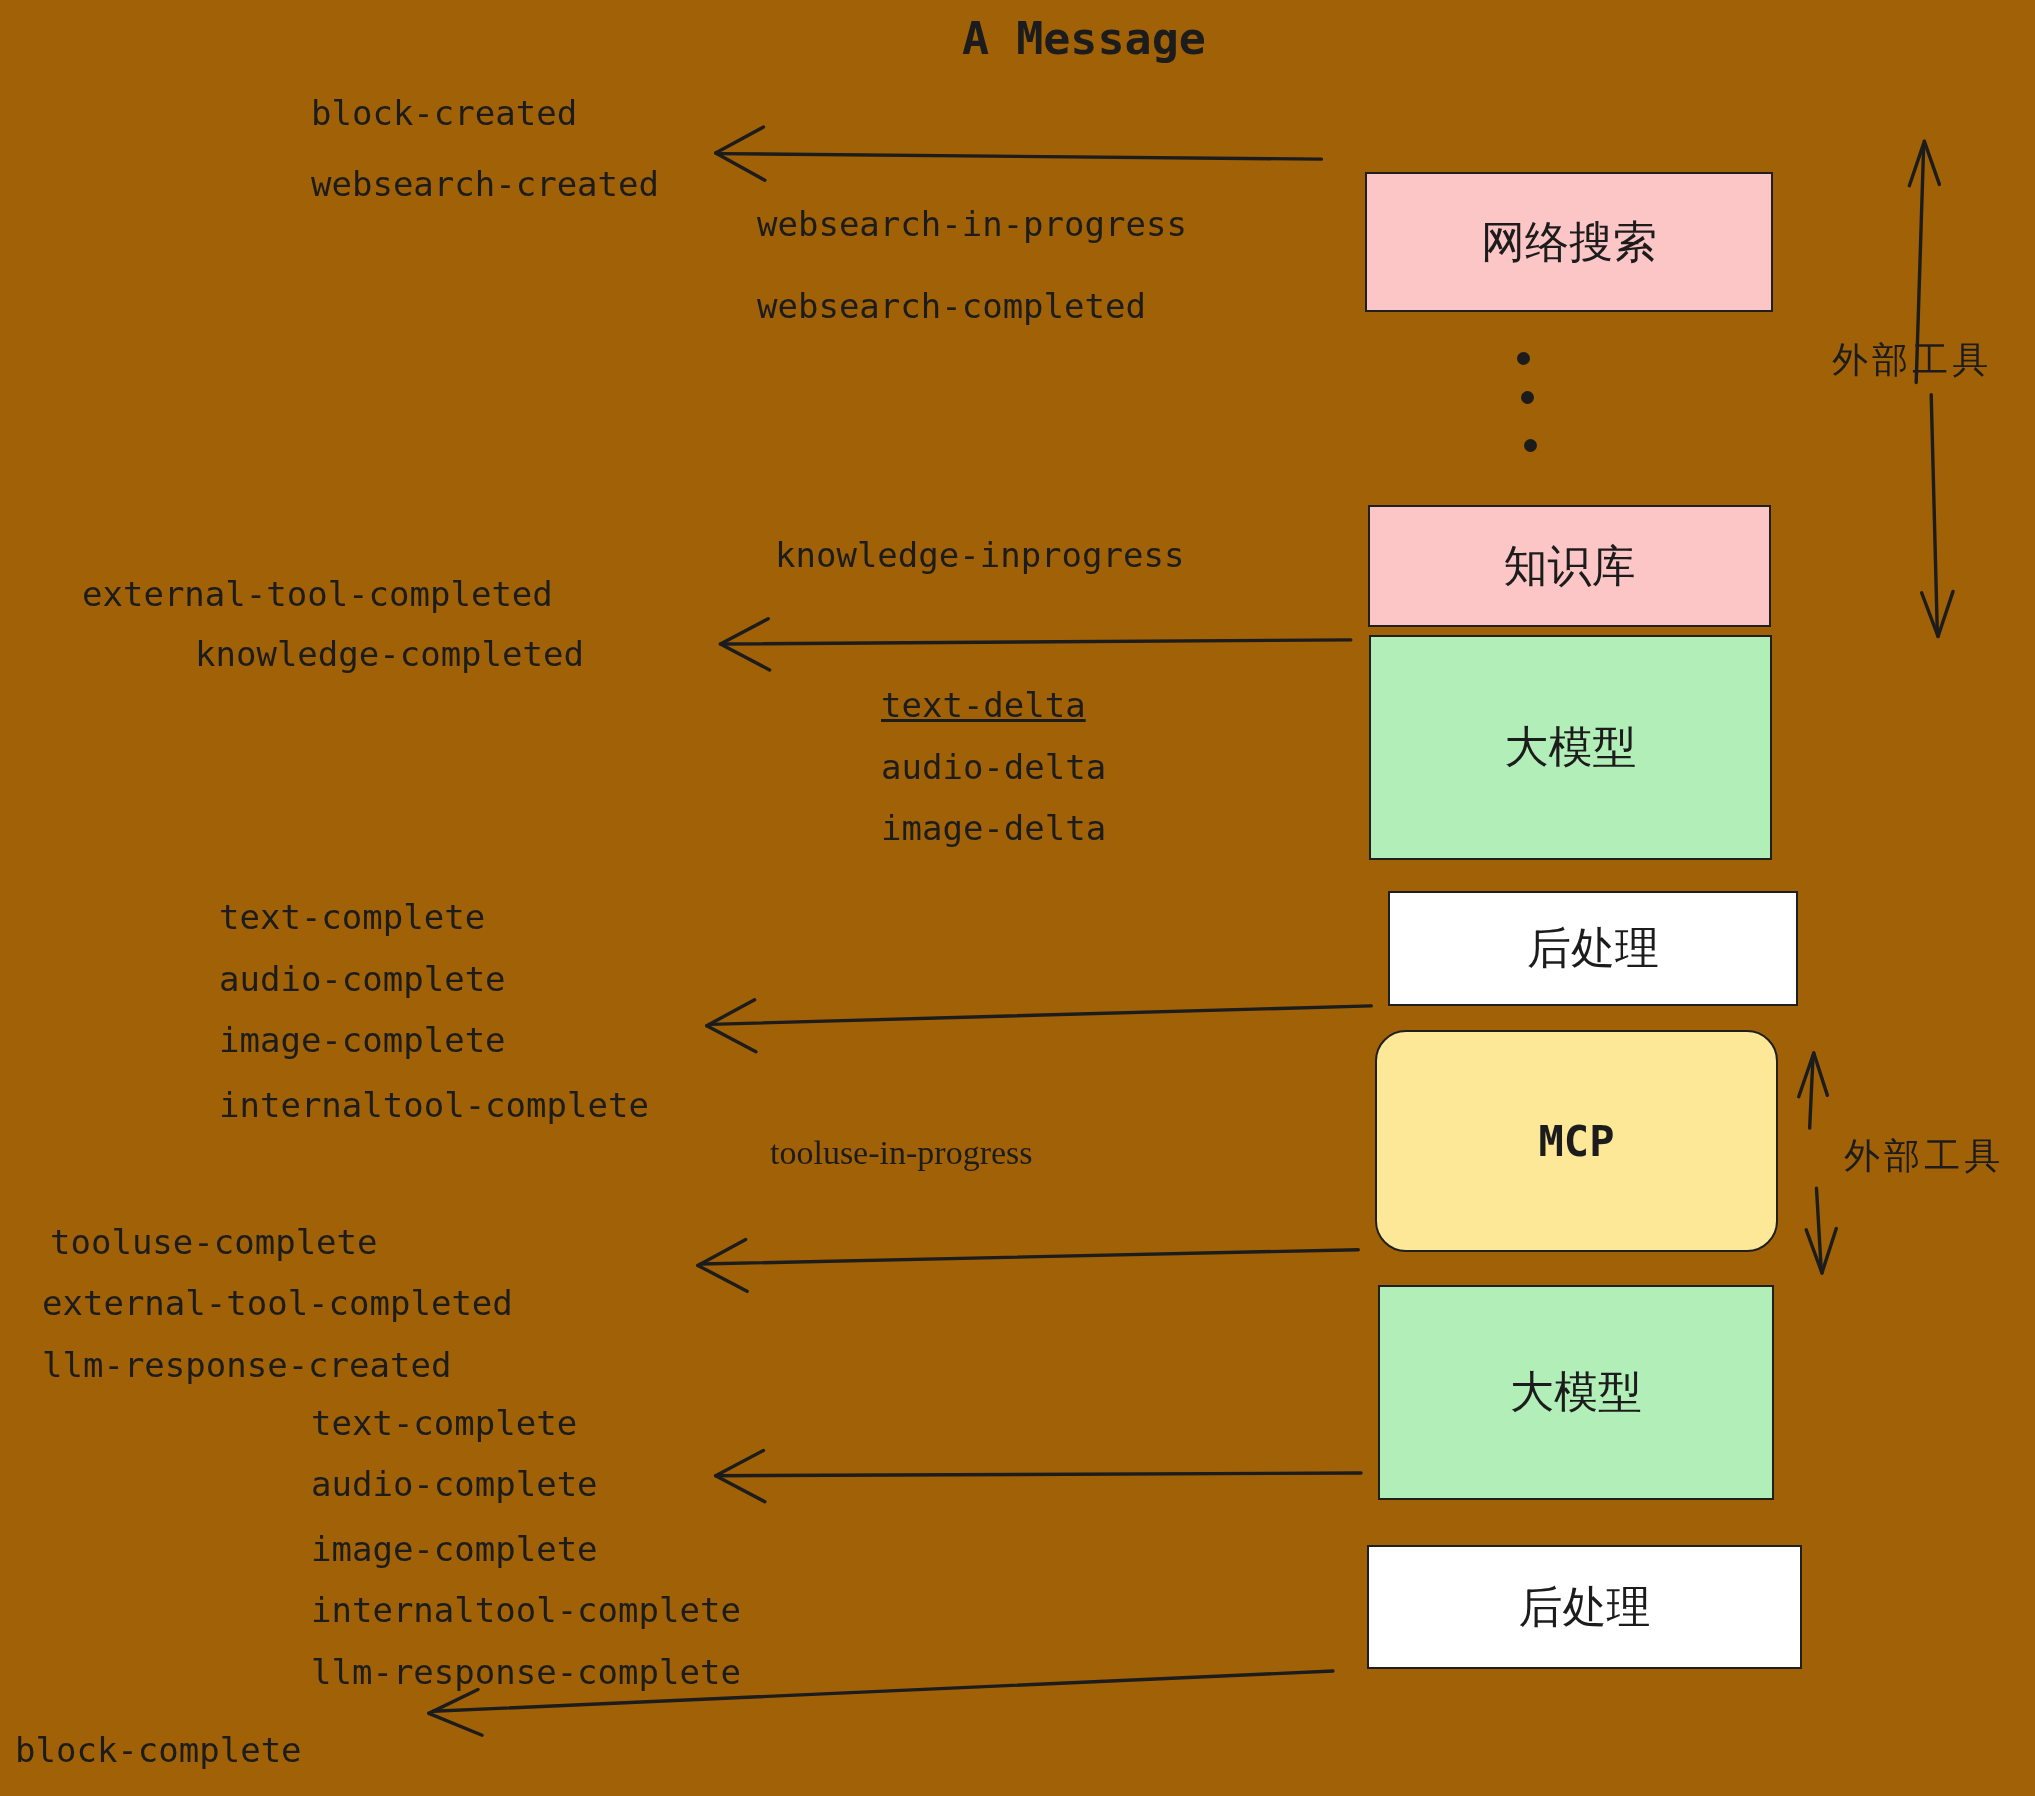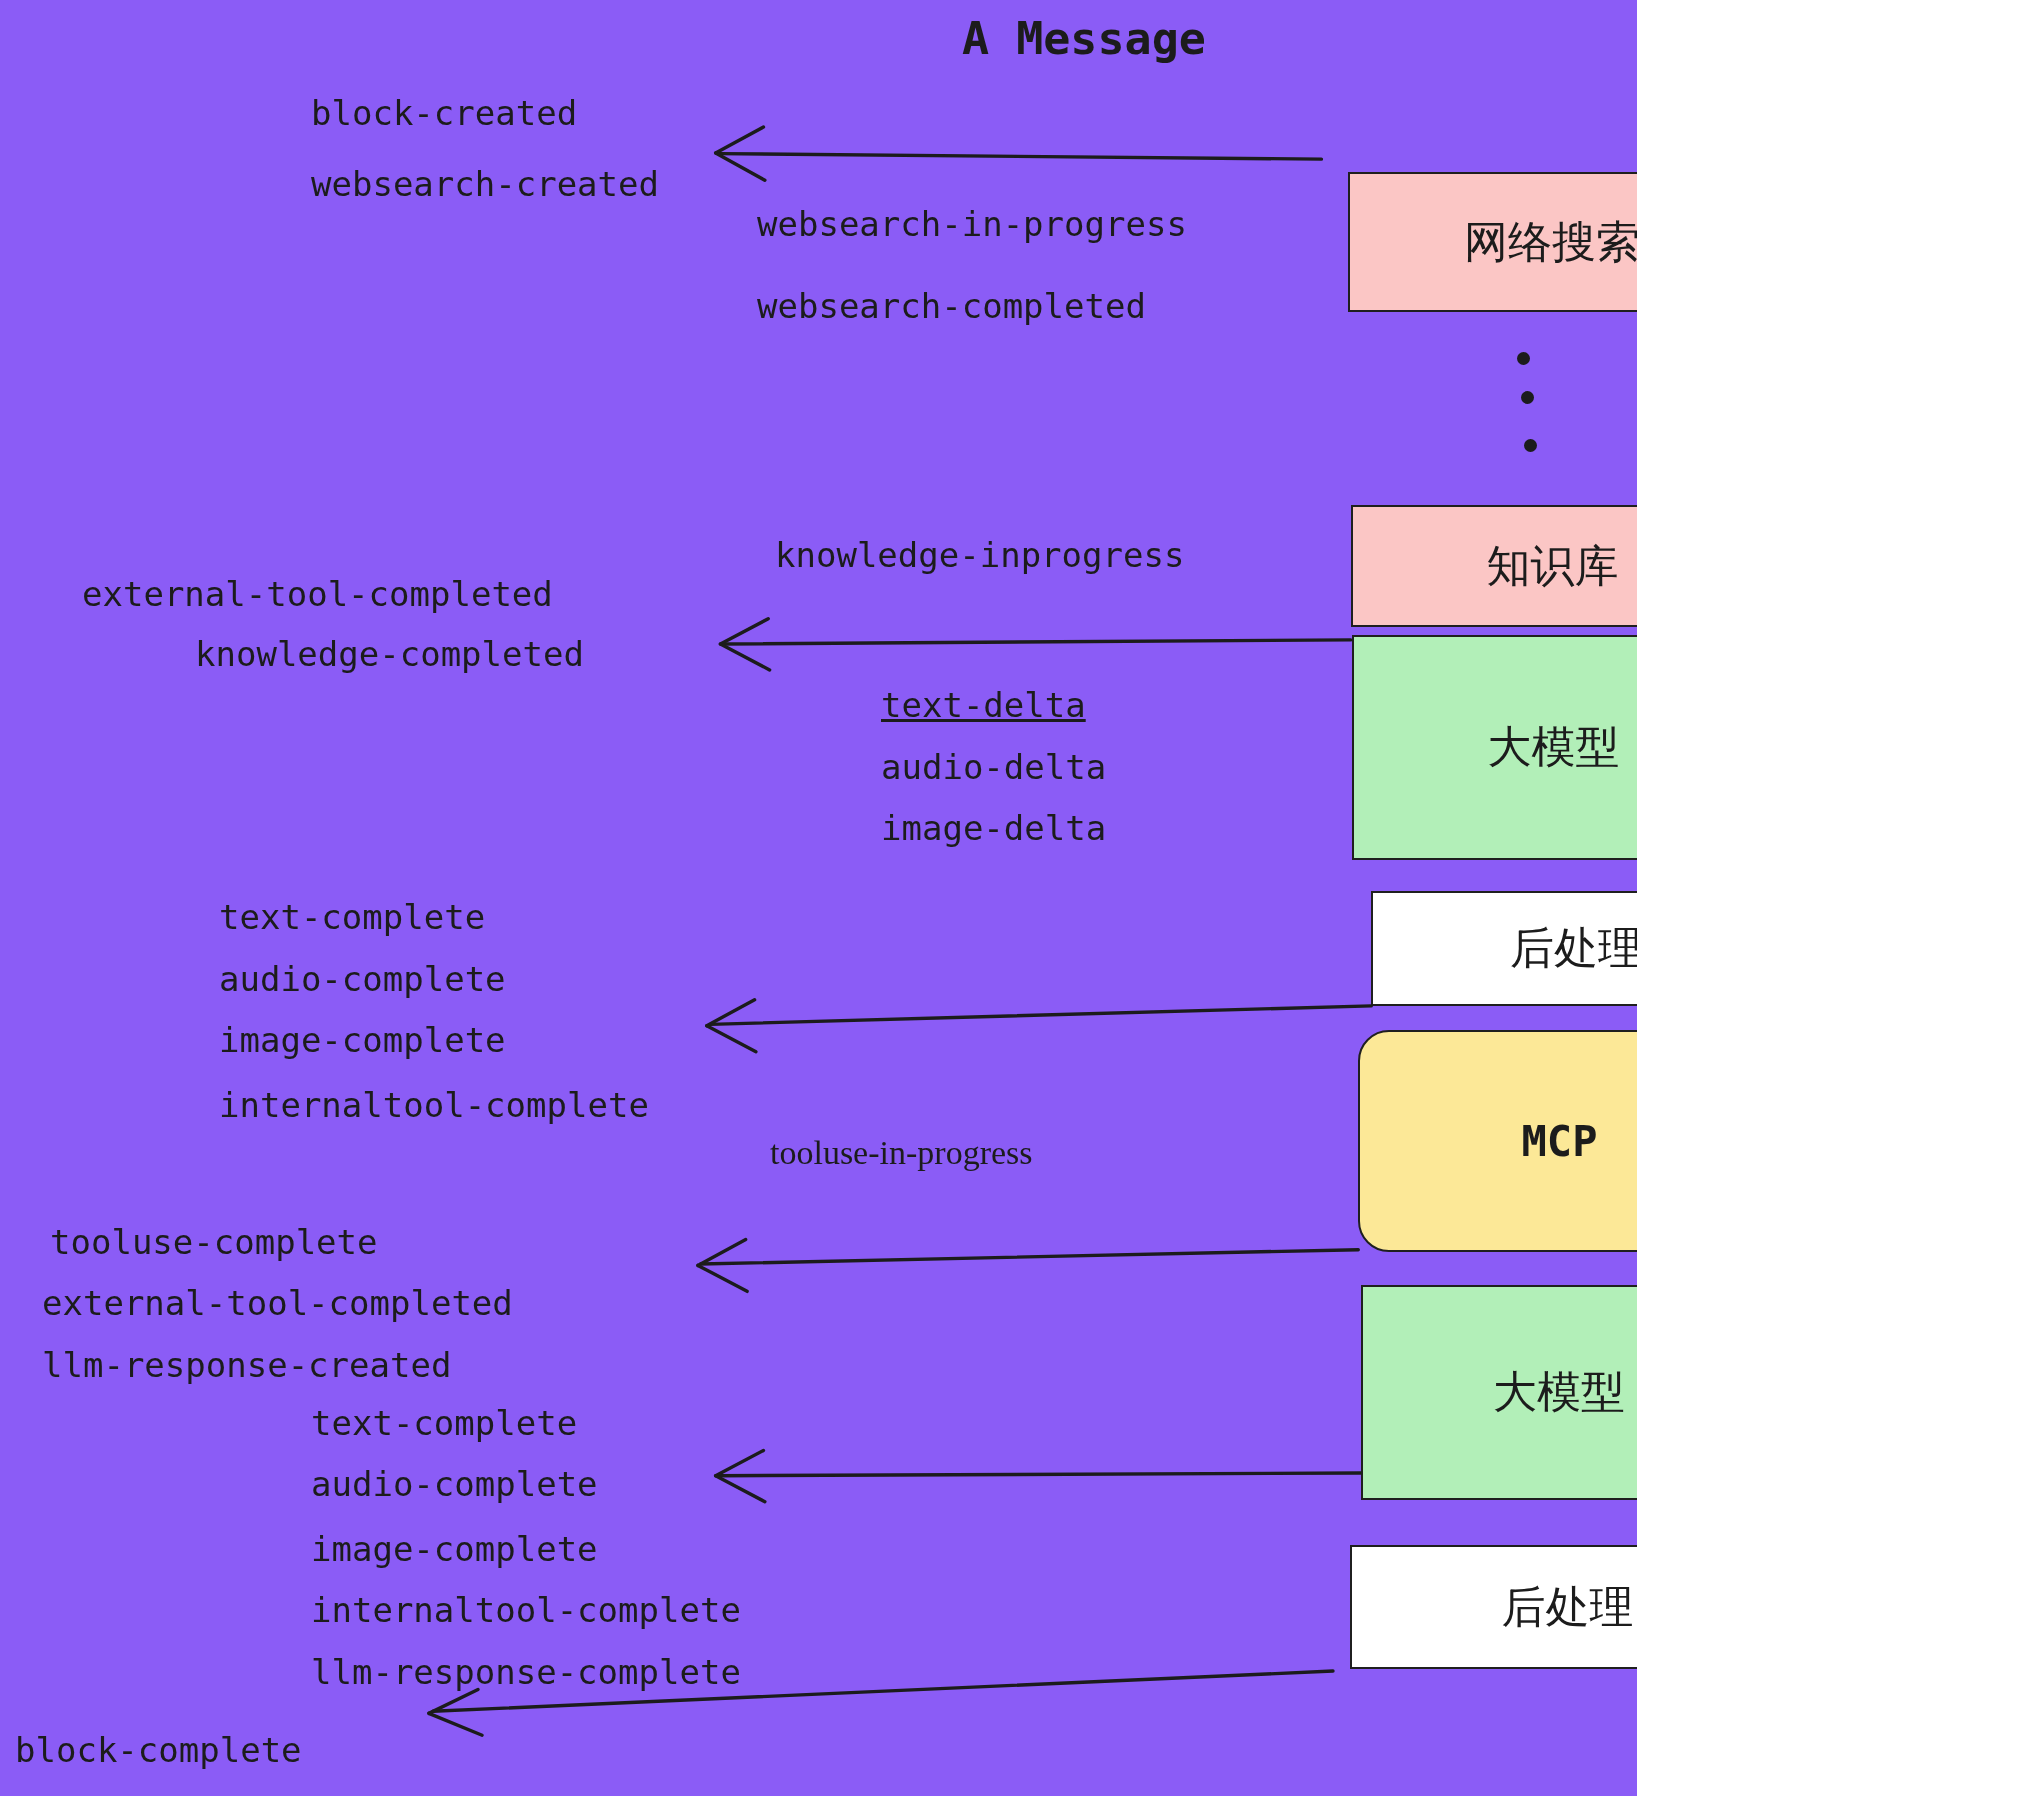--- a/index.html
+++ b/index.html
@@ -1,21 +1,21 @@
 <!DOCTYPE html>
 <html style="font-size:11px"><head>
 <meta charset="utf-8">
 <style>
   html,body{margin:0;padding:0;background:#ffffff;}
-  .canvas{position:relative;width:1637px;height:1796px;background:#8b5cf6;overflow:hidden;
+  .canvas{position:relative;width:2035px;height:1796px;background:#a16207;overflow:hidden;
           font-family:"DejaVu Sans Mono", monospace;color:#1c1c1c;}
   .title{position:absolute;font-size:45px;font-weight:bold;white-space:pre;}
   .evt{position:absolute;font-size:34px;line-height:1;white-space:pre;font-weight:500;}
   .box{position:absolute;border:2.7px solid #1f1f1f;display:flex;align-items:center;justify-content:center;
-       font-size:44px;font-family:"Liberation Sans", sans-serif;box-sizing:border-box;}
+       font-size:44px;font-family:"Liberation Sans", sans-serif;box-sizing:border-box;margin-left:17px;}
   .box.mono{font-family:"DejaVu Sans Mono", monospace;font-weight:bold;font-size:42px;}
   .pink{background:#fbc6c5;}
   .green{background:#b2efb8;}
   .yellow{background:#fce897;border-radius:31px;}
   .white{background:#ffffff;justify-content:center;}
   .anno{position:absolute;font-size:36px;font-family:"Liberation Sans", sans-serif;
         letter-spacing:4.1px;white-space:pre;font-weight:500;}
   .dot{position:absolute;width:13px;height:13px;border-radius:50%;background:#1c1c1c;}
   svg.arrows{position:absolute;left:0;top:0;width:2035px;height:1796px;pointer-events:none;}
   svg.arrows path{stroke:#1c1c1c;stroke-width:5;fill:none;stroke-linecap:round;}

